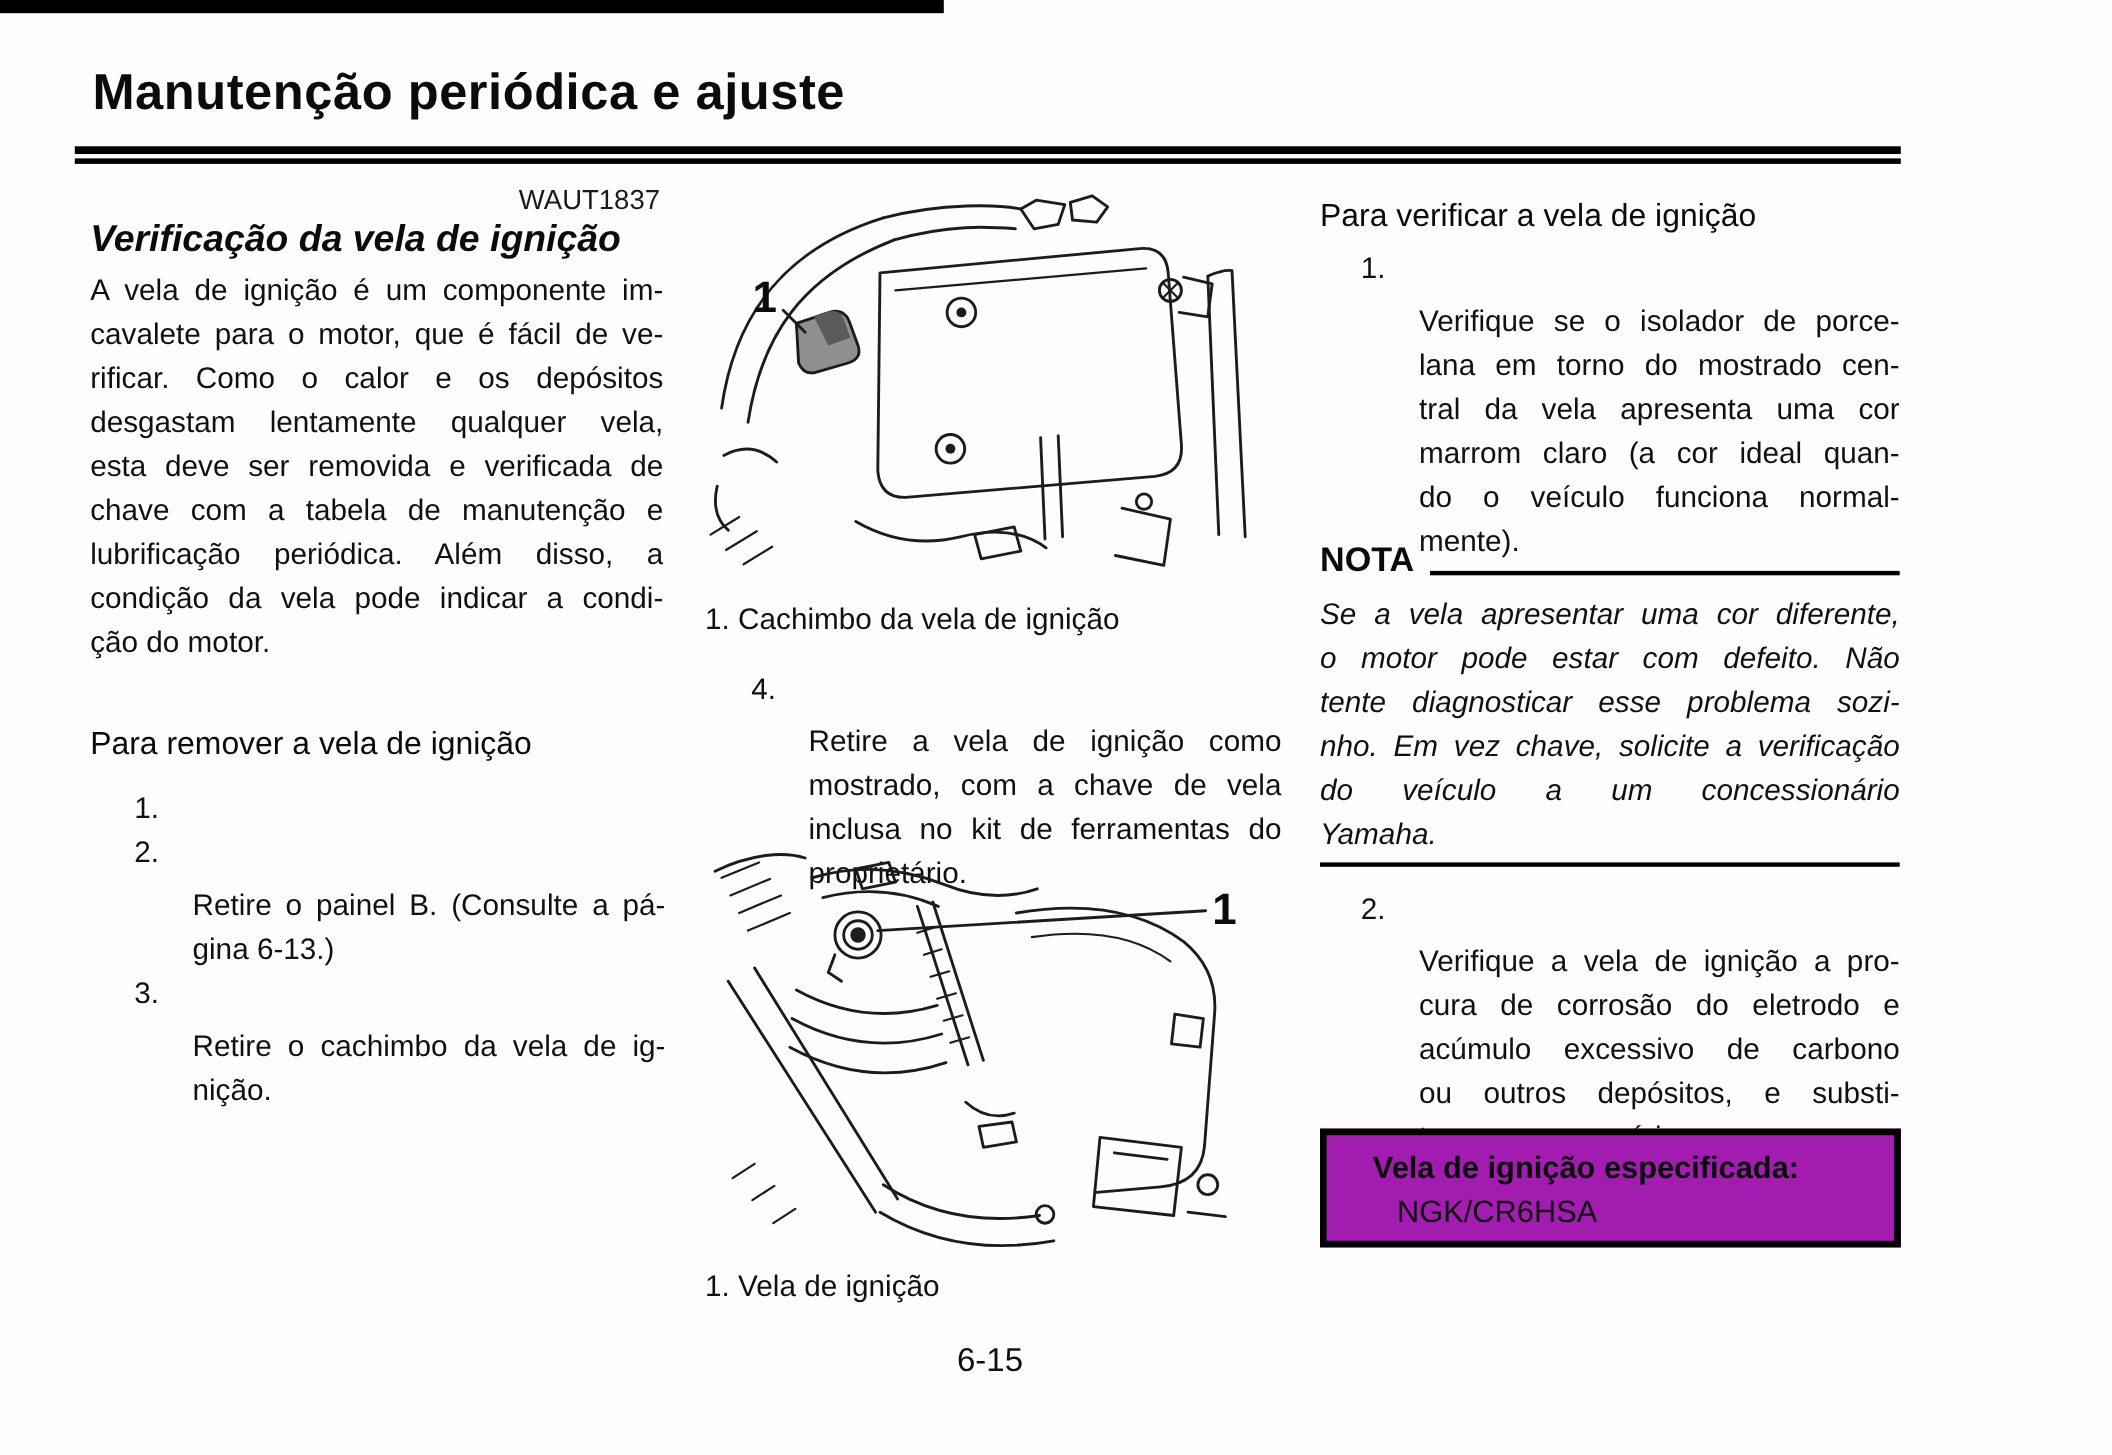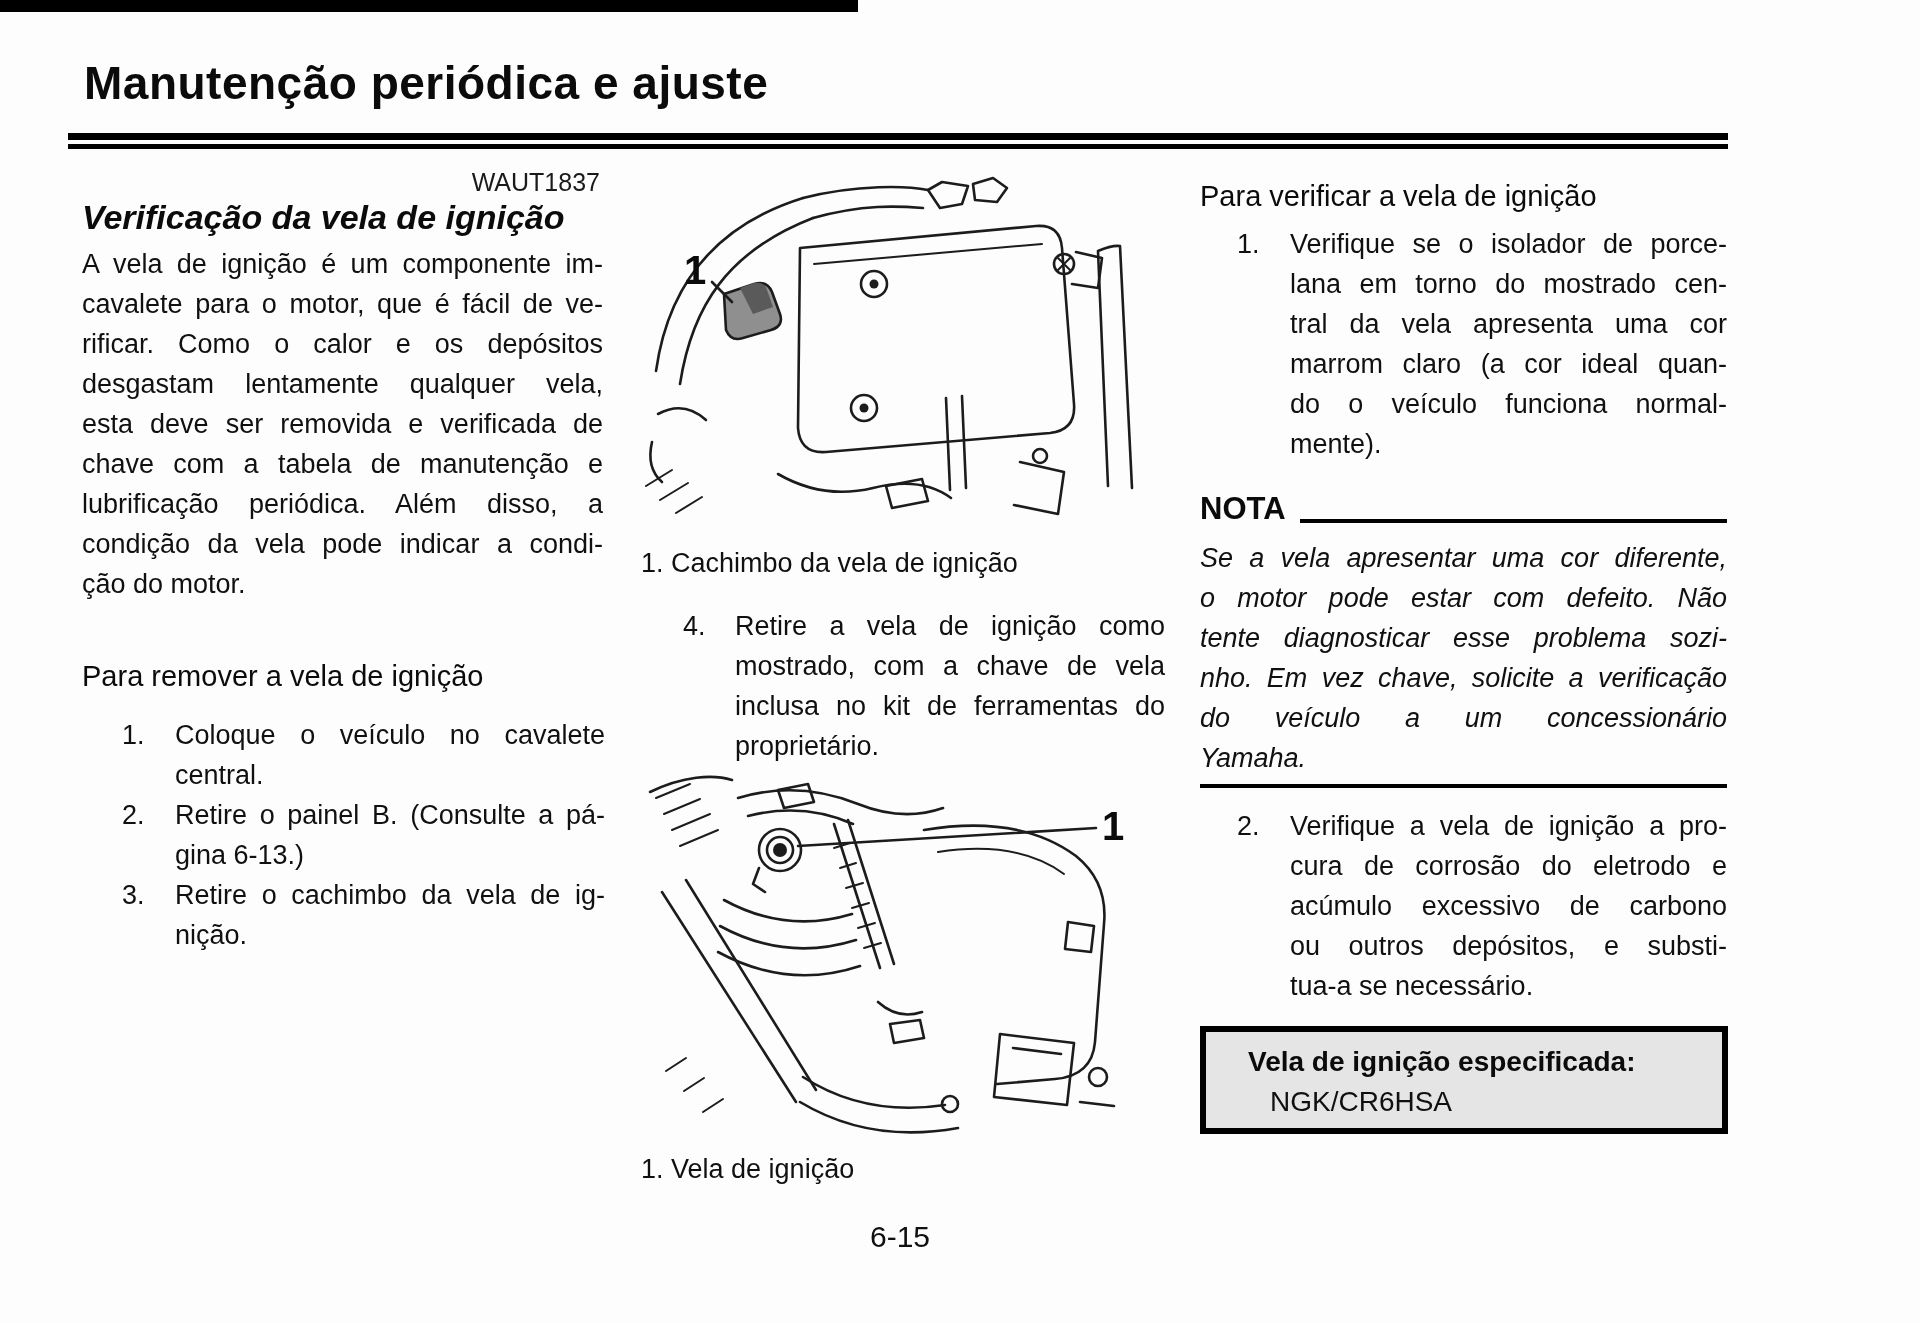--- a/index.html
+++ b/index.html
@@ -19,37 +19,37 @@
   .sec-heading{left:82px;top:198px;font-size:34px;font-weight:bold;white-space:nowrap;color:#0b0b0b;font-style:italic;}
   .body-text{font-size:27px;line-height:40px;color:#101010;}
   .jl{text-align:justify;text-align-last:justify;height:40px;overflow:hidden;}
   .jl.last{text-align-last:left;}
   .intro{left:82px;top:244px;width:521px;}
   .subhead{font-size:29px;font-weight:normal;white-space:nowrap;color:#0b0b0b;}
   .remove-head{left:82px;top:660px;}
   .steps{left:82px;top:715px;width:523px;}
   .step{display:flex;align-items:flex-start;}
   .step .num{width:93px;padding-left:40px;box-sizing:border-box;flex:none;}
-  .step .lines{flex:1;}
+  .step .lines{flex:1;margin-top:48px;}
   .mid-steps .step .num{width:107px;padding-left:55px;}
   .caption{font-size:27px;color:#101010;white-space:nowrap;}
   .cap1{left:641px;top:548px;}
   .cap2{left:641px;top:1154px;}
   .step4{left:628px;top:606px;width:537px;}
   .verify-head{left:1200px;top:180px;}
   .rsteps{width:527px;}
   .rstep1{left:1200px;top:224px;}
   .rstep2{left:1200px;top:806px;}
   .rsteps .step .num{width:90px;padding-left:37px;}
   .nota-row{left:1200px;top:492px;width:527px;display:flex;align-items:flex-end;}
   .nota-label{font-size:31px;font-weight:bold;color:#0b0b0b;line-height:34px;}
   .nota-rule{flex:1;height:4px;background:#000;margin-left:14px;margin-bottom:3px;}
   .nota-par{left:1200px;top:538px;width:527px;font-style:italic;}
   .nota-end-rule{left:1200px;top:784px;width:527px;height:4px;background:#000;}
-  .spec-box{left:1200px;top:1026px;width:516px;height:96px;border:6px solid #000;background:#e5e5e5;}
+  .spec-box{left:1200px;top:1026px;width:516px;height:96px;border:6px solid #000;background:#a21caf;}
   .spec-title{margin:14px 0 0 42px;font-size:28px;font-weight:bold;white-space:nowrap;color:#0b0b0b;}
   .spec-value{margin:8px 0 0 64px;font-size:28px;white-space:nowrap;color:#101010;}
   .page-num{left:800px;top:1220px;width:200px;text-align:center;font-size:30px;color:#101010;}
   svg .ln{fill:none;stroke:#1c1c1c;stroke-width:2.6;stroke-linecap:round;stroke-linejoin:round;}
   svg .thin{stroke-width:2;}
   svg .fig-label{font-family:"Liberation Sans","DejaVu Sans",sans-serif;font-size:40px;font-weight:bold;fill:#0b0b0b;}
 </style>
 </head>
 <body>
 
@@ -72,24 +72,20 @@
     <div class="jl">chave com a tabela de manutenção e</div>
     <div class="jl">lubrificação periódica. Além disso, a</div>
     <div class="jl">condição da vela pode indicar a condi-</div>
     <div class="jl last">ção do motor.</div>
   </div>
 <div class="abs subhead remove-head">Para remover a vela de ignição</div>
 
 <div class="abs body-text steps">
   <div class="step">
     <div class="num">1.</div>
-    <div class="lines">
-        <div class="jl">Coloque o veículo no cavalete</div>
-        <div class="jl last">central.</div>
-      </div>
   </div>
   <div class="step">
     <div class="num">2.</div>
     <div class="lines">
         <div class="jl">Retire o painel B. (Consulte a pá-</div>
         <div class="jl last">gina 6-13.)</div>
       </div>
   </div>
   <div class="step">
     <div class="num">3.</div>

